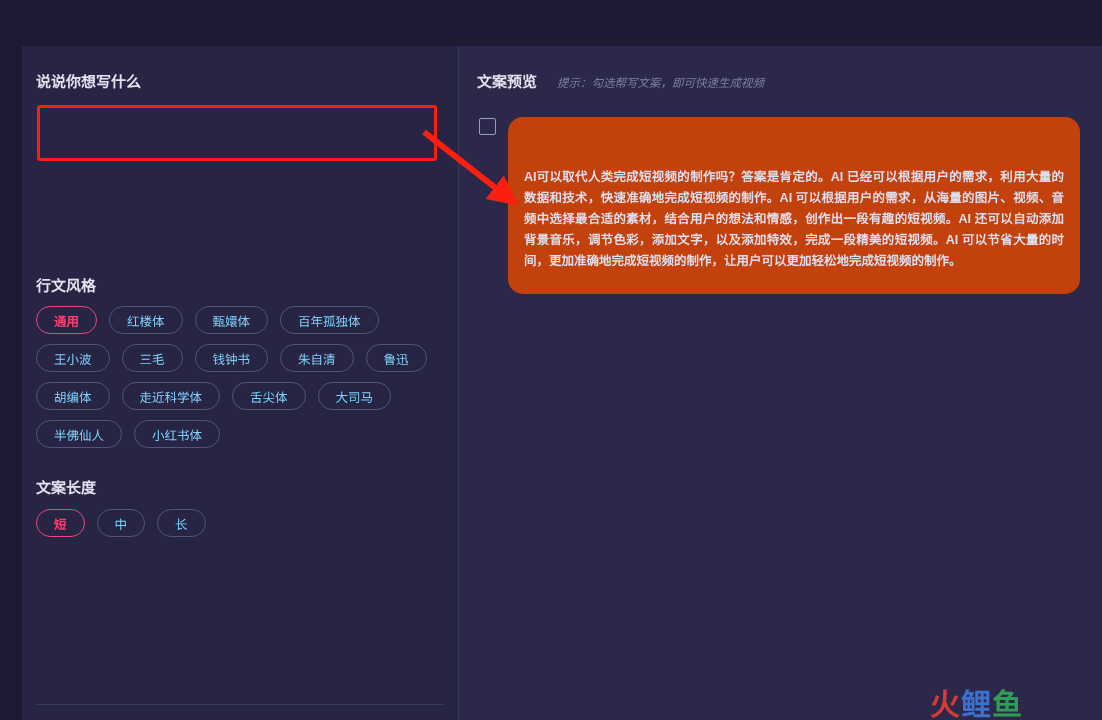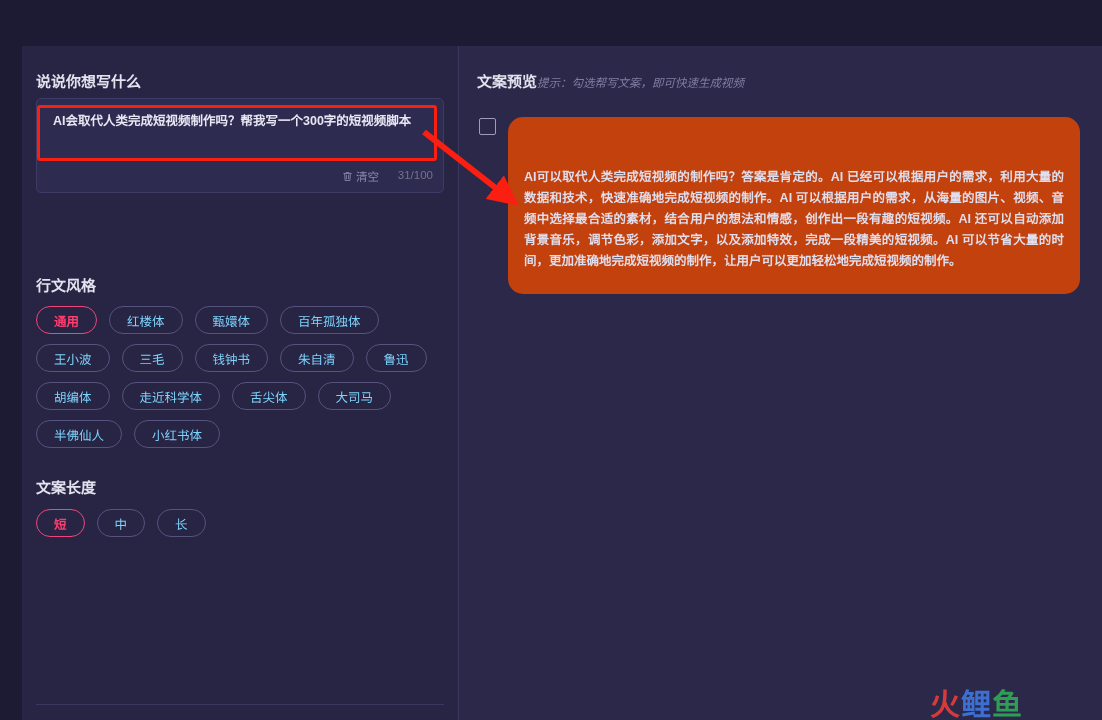--- a/index.html
+++ b/index.html
@@ -117,21 +117,21 @@
 
   
   .left-hdivider {
     position: absolute; left: 14px; top: 658px;
     width: 408px; height: 1px; background: #3a3760;
   }
 
   
   .preview-head {
     position: absolute; left: 18px; top: 24px;
-    display: flex; align-items: baseline; gap: 0;
+    display: flex; align-items: baseline; gap: 20px;
   }
   .preview-head .ph-title { font-size: 15px; font-weight: bold; color: #e3e2ee; }
   .preview-head .ph-hint { font-size: 11.5px; color: #807da3; font-style: italic; }
 
   .checkbox {
     position: absolute; left: 479px; top: 118px;
     width: 17px; height: 17px;
     border: 1.5px solid #9e9cbd;
     border-radius: 2px; background: transparent;
     cursor: pointer;
@@ -195,32 +195,20 @@
 </head>
 <body>
 
 <div id="app">
 
 
   <div class="left-panel">
 
     <div class="sec-title" id="prompt-title">说说你想写什么</div>
 
-    <div class="textarea-wrap">
-      <div class="textarea-text">AI会取代人类完成短视频制作吗？帮我写一个300字的短视频脚本</div>
-      <div class="ta-footer">
-        <div class="clear-btn">
-          <svg class="trash-icon" viewBox="0 0 16 16">
-            <path d="M2.5 3.5h11M6 3.5V2.2h4v1.3M3.8 3.5l.7 10.3h7l.7-10.3M6.4 6v5.4M9.6 6v5.4" fill="none" stroke="#8e8bb2" stroke-width="1.2" stroke-linecap="round"></path>
-          </svg>
-          <span>清空</span>
-        </div>
-        <div class="counter">31/100</div>
-      </div>
-    </div>
 
     <div class="sec-title" id="style-title">行文风格</div>
     <div class="tag-group" id="style-tags">
         <div class="tag selected">通用</div>
         <div class="tag">红楼体</div>
         <div class="tag">甄嬛体</div>
         <div class="tag">百年孤独体</div>
         <div class="tag">王小波</div>
         <div class="tag">三毛</div>
         <div class="tag">钱钟书</div>

